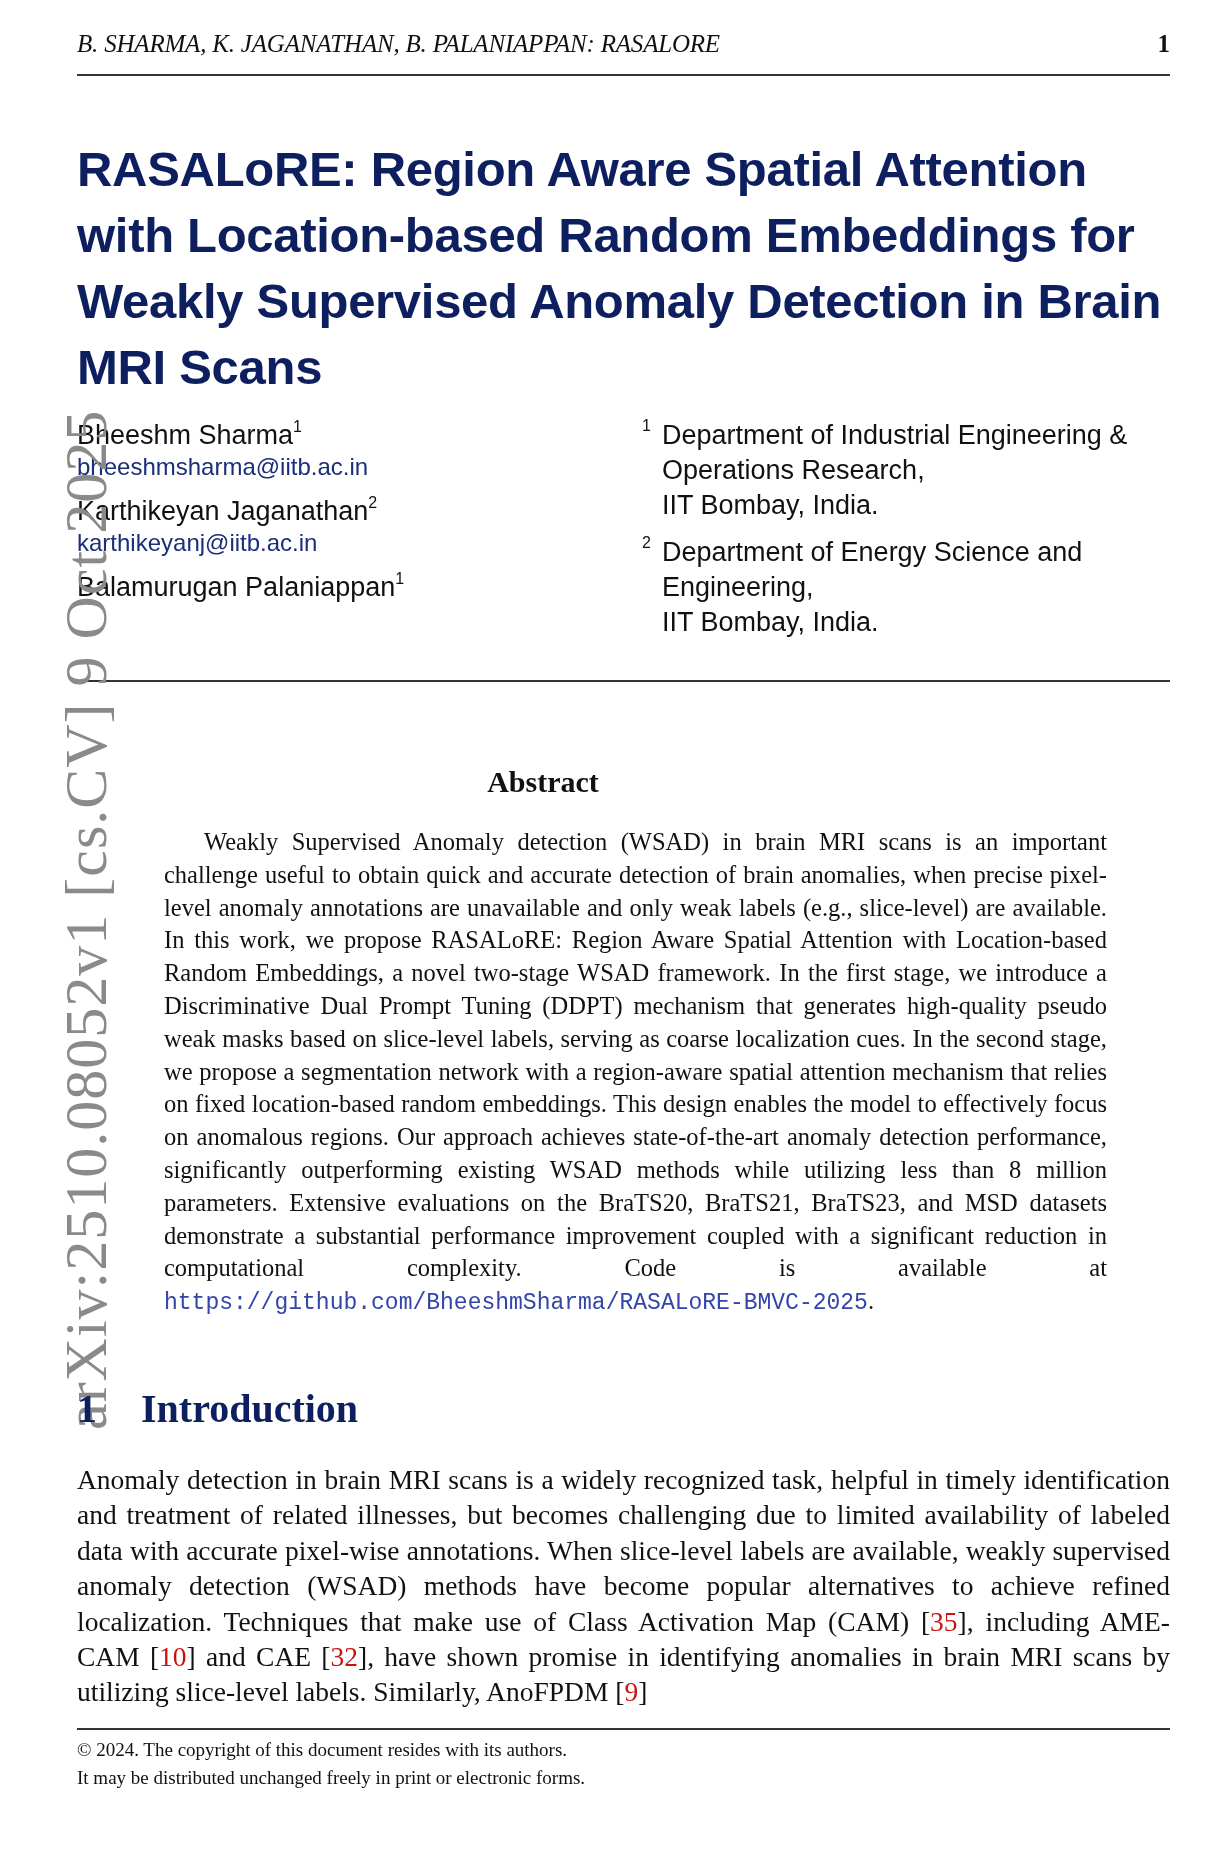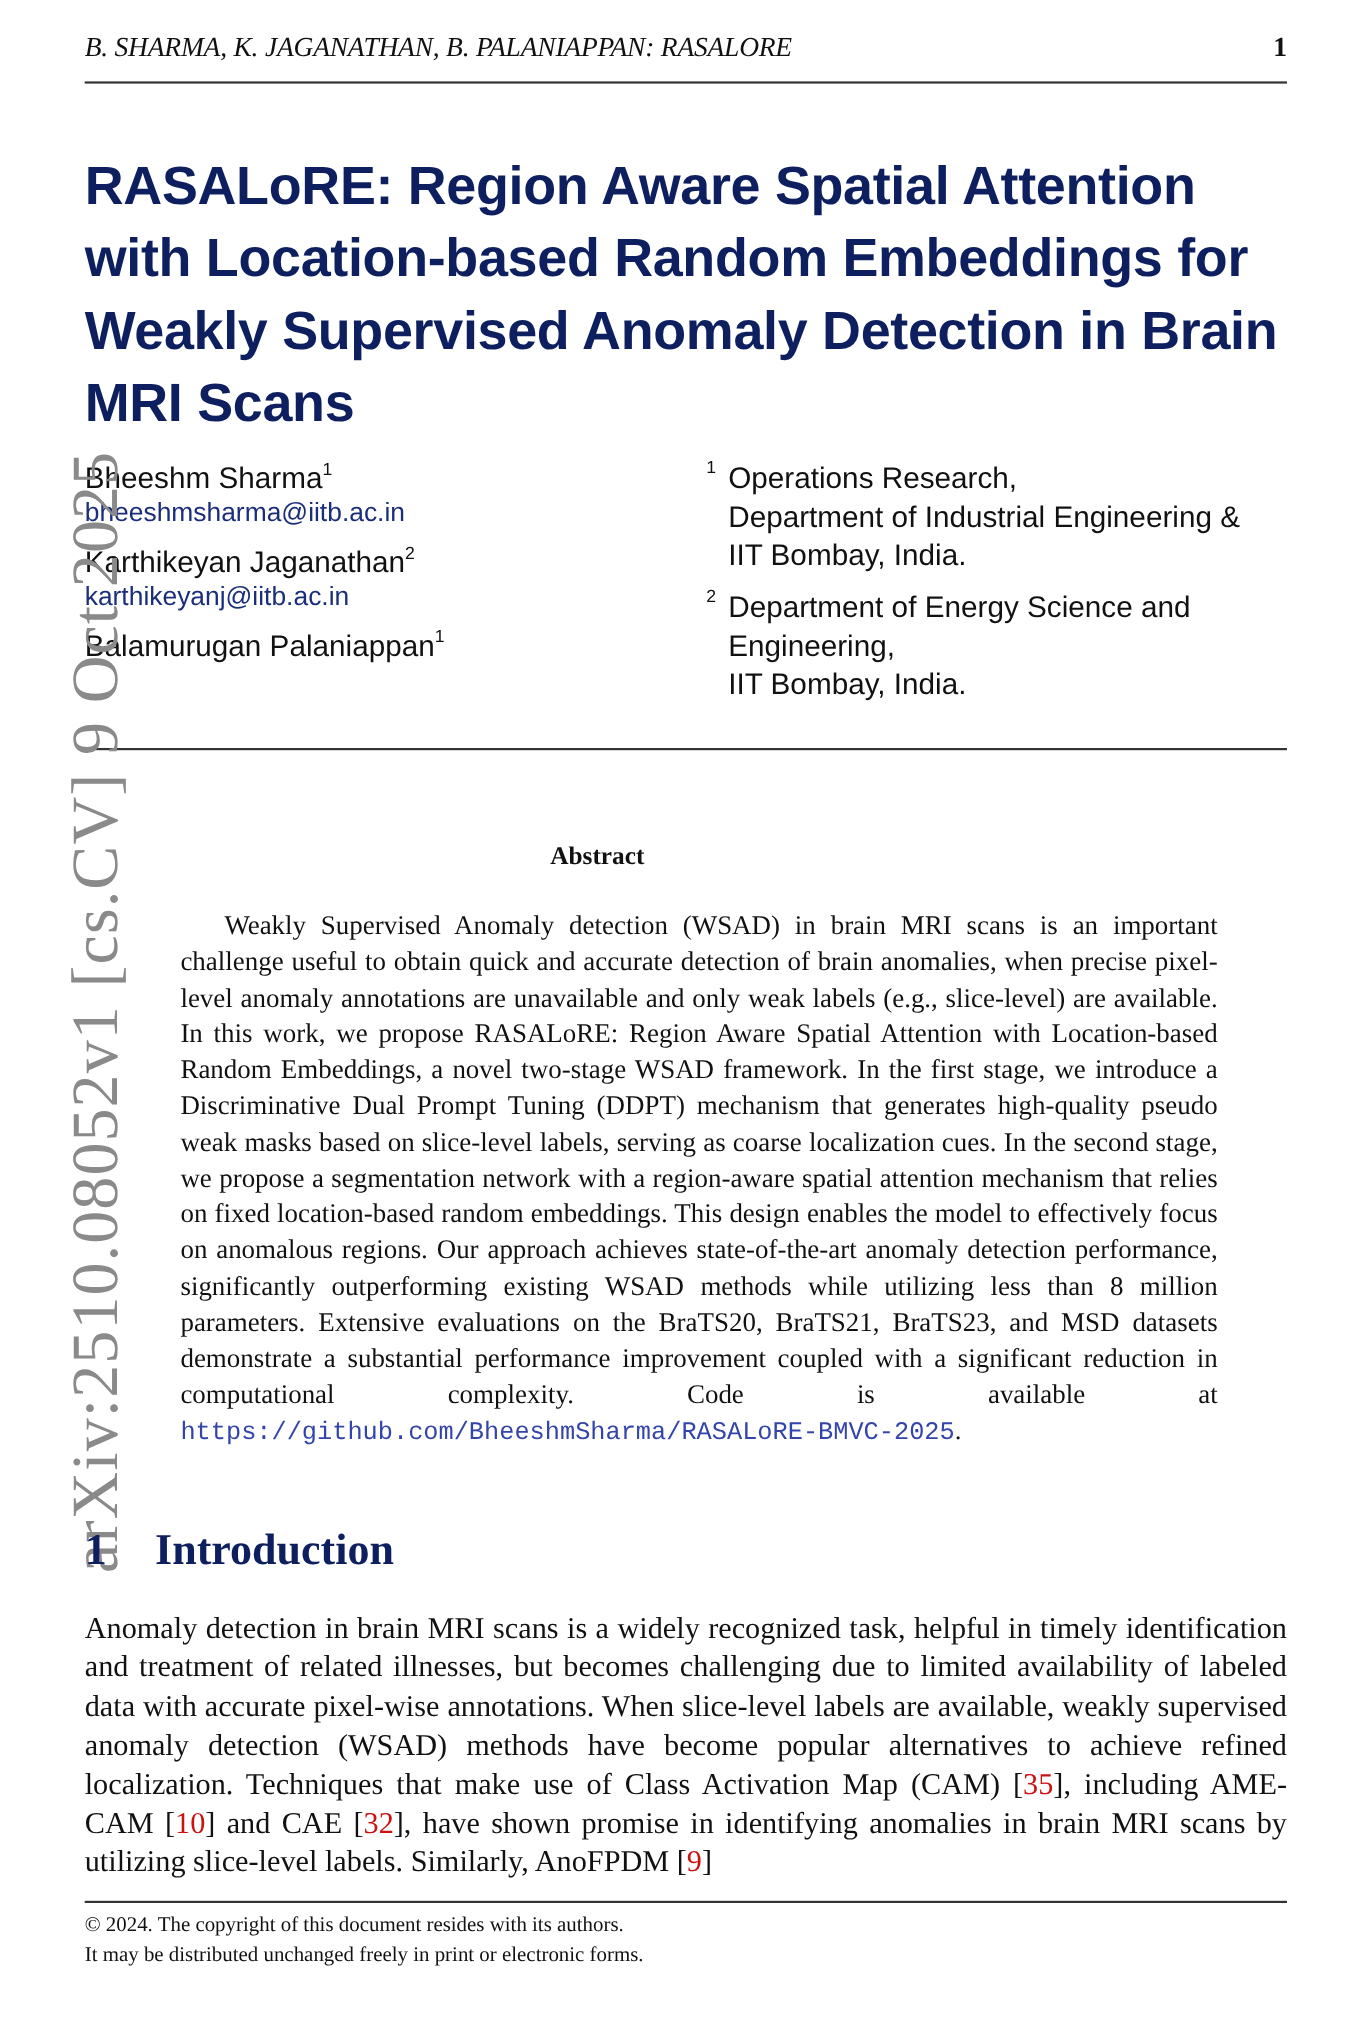--- a/index.html
+++ b/index.html
@@ -27,21 +27,21 @@
   .affil { position: relative; padding-left: 20px; margin-bottom: 12px; }
   .affil sup { position: absolute; left: 0; top: -2px; font-size: 16px; line-height: 20px; }
   .affil .line { display: block; }
 
   .affil-rule { position: absolute; left: 77px; right: 56px; top: 680px; border-top: 2px solid #333; }
 
   .arxiv-stamp { position: absolute; left: 52px; top: 1430px; transform-origin: 0 0; transform: rotate(-90deg);
     font-family: "Liberation Serif", serif; font-size: 60px; color: #8a8a8a; white-space: nowrap; letter-spacing: 1px; }
 
   .abstract-heading { position: absolute; left: 0; width: 1086px; top: 765px; text-align: center;
-    font-family: "Liberation Serif", serif; font-weight: bold; font-size: 23px; color: #111; }
+    font-family: "Liberation Serif", serif; font-weight: bold; font-size: 30px; color: #111; }
   .abstract-body { position: absolute; left: 150px; width: 943px; top: 812px; margin: 14px;
     font-family: "Liberation Serif", serif; font-size: 24.5px; line-height: 32.8px; text-align: justify;
     text-indent: 40px; color: #111; }
   .abstract-body .code-link { font-family: "Liberation Mono", monospace; color: #3344aa; font-size: 23px; text-decoration: none; }
 
   .section-heading { position: absolute; left: 77px; top: 1385px; margin: 0;
     font-family: "Liberation Serif", serif; font-weight: bold; font-size: 40px; color: #0d1f5e; }
   .section-heading .num { display: inline-block; width: 64px; }
 
   .intro-body { position: absolute; left: 77px; width: 1093px; top: 1462px; margin: 0;
@@ -73,22 +73,22 @@
     <a class="email">karthikeyanj@iitb.ac.in</a>
   </div>
   <div class="author">
     <span class="name"><span>Balamurugan Palaniappan</span><sup>1</sup></span>
   </div>
 </div>
 
 <div class="affil-col">
   <div class="affil">
     <sup>1</sup>
+    <span class="line">Department of Industrial Engineering &amp;</span>
     <span class="line">Operations Research,</span>
-    <span class="line">Department of Industrial Engineering &amp;</span>
     <span class="line">IIT Bombay, India.</span>
   </div>
   <div class="affil">
     <sup>2</sup>
     <span class="line">Department of Energy Science and</span>
     <span class="line">Engineering,</span>
     <span class="line">IIT Bombay, India.</span>
   </div>
 </div>
 

